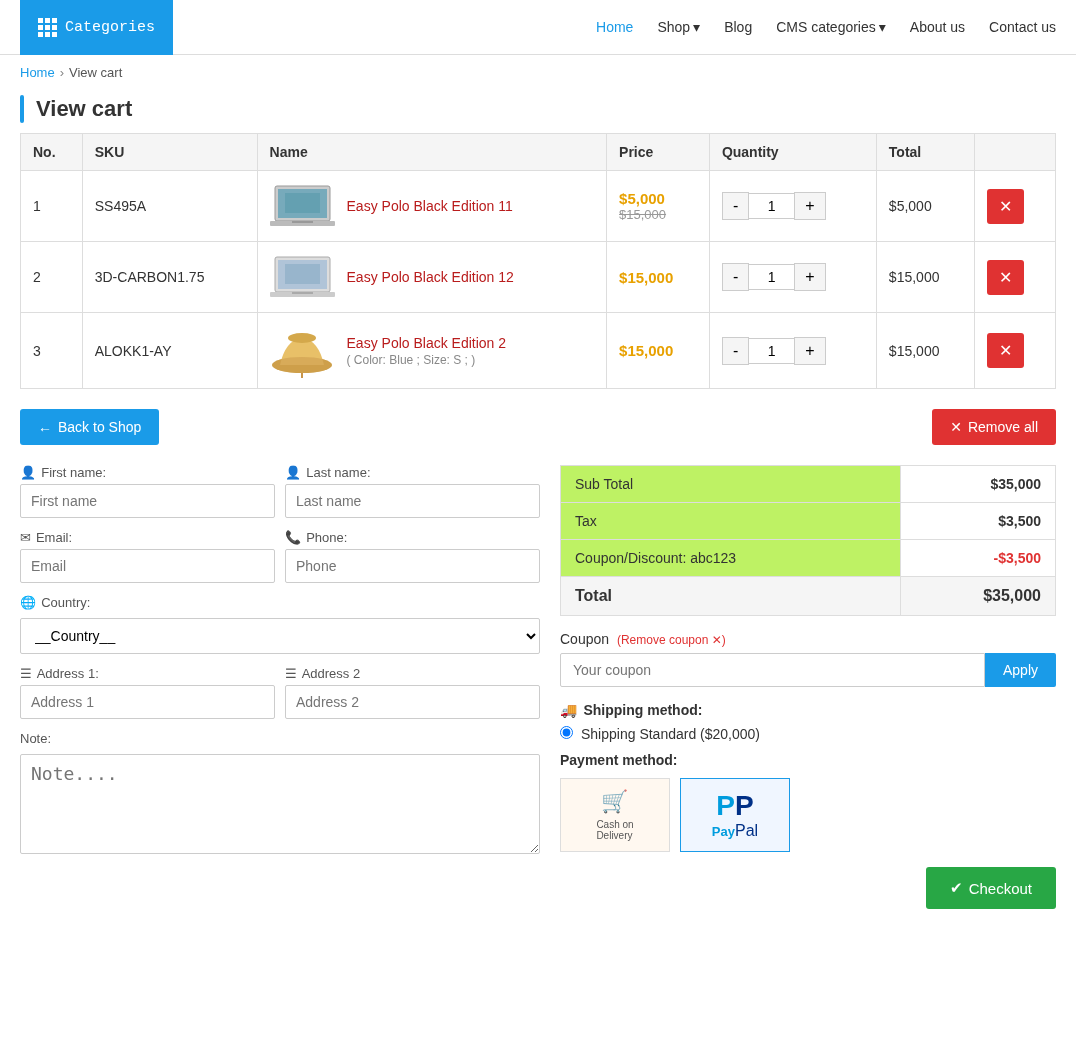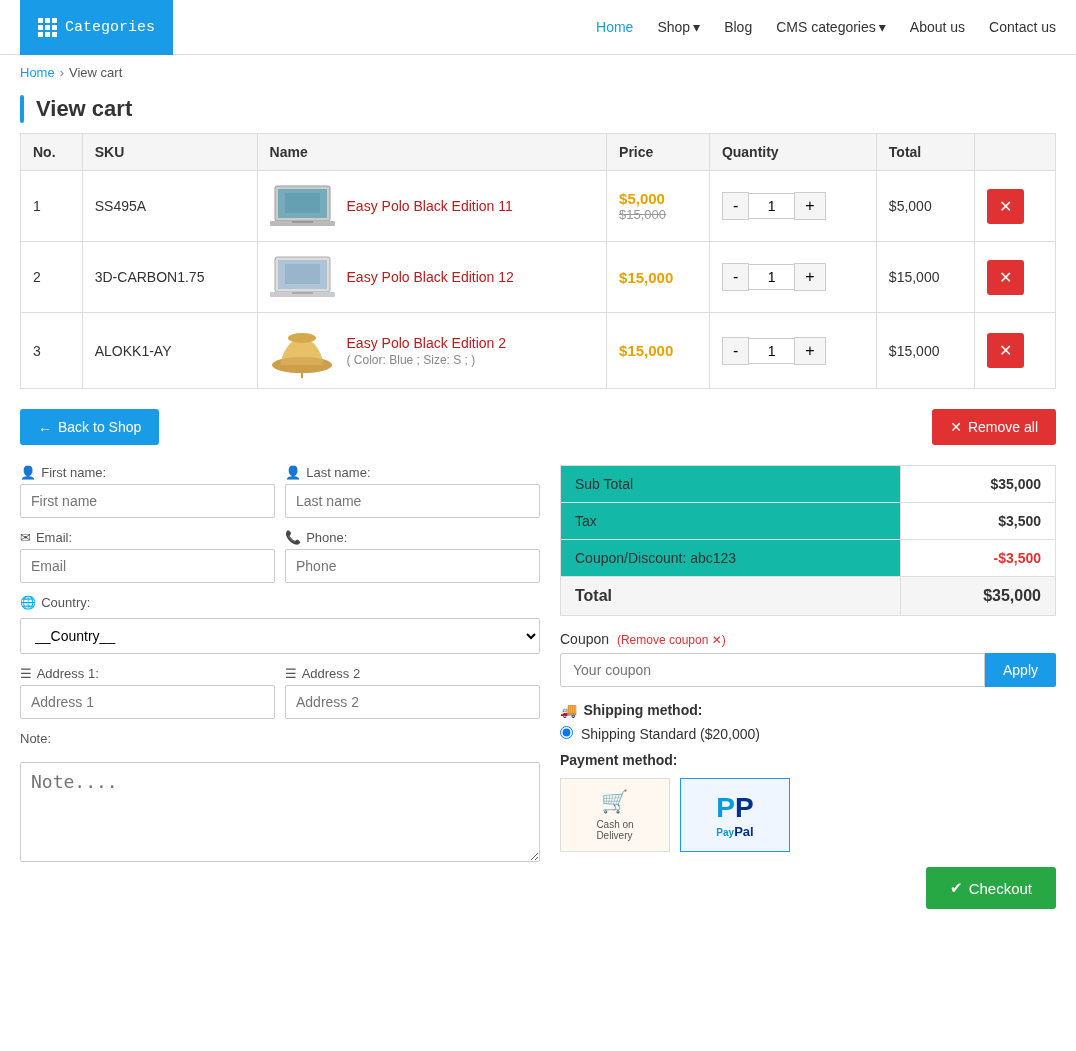--- a/index.html
+++ b/index.html
@@ -55,21 +55,21 @@
     .form-row { display: flex; gap: 10px; margin-bottom: 12px; }
     .form-group { flex: 1; }
     .form-label { font-size: 13px; color: #555; margin-bottom: 4px; display: flex; align-items: center; gap: 5px; }
     .form-input { width: 100%; border: 1px solid #ccc; padding: 8px 10px; font-size: 14px; border-radius: 2px; }
     .form-select { width: 100%; border: 1px solid #ccc; padding: 8px 10px; font-size: 14px; border-radius: 2px; background: #fff; }
     .form-textarea { width: 100%; border: 1px solid #ccc; padding: 8px 10px; font-size: 18px; border-radius: 2px; min-height: 100px; resize: vertical; }
 
     
     .summary-table { width: 100%; border-collapse: collapse; margin-bottom: 15px; }
     .summary-table td { border: 1px solid #ddd; padding: 10px 14px; }
-    .summary-table .label-cell { background: #14b8a6; font-weight: 500; }
+    .summary-table .label-cell { background: #bef264; font-weight: 500; }
     .summary-table .value-cell { text-align: right; font-weight: 600; }
     .summary-table .total-row td { background: #f5f5f5; font-size: 16px; font-weight: bold; }
     .discount-cell { color: #e03232 !important; }
 
     
     .coupon-label { font-size: 14px; margin-bottom: 6px; }
     .coupon-label .remove-coupon { color: #e03232; font-size: 12px; cursor: pointer; margin-left: 4px; }
     .coupon-row { display: flex; margin-bottom: 15px; }
     .coupon-input { flex: 1; border: 1px solid #ccc; padding: 8px 12px; font-size: 14px; border-radius: 2px 0 0 2px; }
     .apply-btn { background: #1a9be8; color: #fff; border: none; padding: 8px 18px; cursor: pointer; font-size: 14px; border-radius: 0 2px 2px 0; }
@@ -332,21 +332,21 @@
         </div>
         <div class="form-group">
           <div class="form-label">
             <span>☰</span>
             <span>Address 2</span>
           </div>
           <input class="form-input" type="text" placeholder="Address 2" style="">
         </div>
       </div>
 
-      <div class="form-row" style="flex-direction:column;gap:12px;">
+      <div class="form-row" style="flex-direction:column;gap:4px;">
         <div class="form-label">
           <span>Note:</span>
         </div>
         <textarea class="form-textarea" placeholder="Note...." style=""></textarea>
       </div>
     </div>
 
     <div class="summary-col">
       <table class="summary-table">
         <tbody>
@@ -392,21 +392,21 @@
       <div>
         <div class="payment-title">Payment method:</div>
         <div class="payment-options">
           <div class="payment-card" style="background:#fff8f0;flex-direction:column;gap:4px;">
             <div style="font-size:22px;">🛒</div>
             <div style="font-size:10px;color:#555;">Cash on<br>Delivery</div>
           </div>
           <div class="payment-card selected" style="background:#f0f6ff;">
             <div style="font-size:13px;font-weight:bold;color:#003087;text-align:center;">
               <span style="color:#009cde;font-size:28px;font-weight:900;">P</span><span style="color:#003087;font-size:28px;font-weight:900;">P</span><br>
-              <span style="color:#009cde;font-size:10px;font-weight:bold;">Pay</span><span style="color:#003087;font-size:13px;font-weight:bold;">Pal</span>
+              <span style="color:#009cde;font-size:13px;font-weight:bold;">Pay</span><span style="color:#003087;font-size:16px;font-weight:normal;">Pal</span>
             </div>
           </div>
         </div>
       </div>
 
       <div class="checkout-row">
         <button class="checkout-btn">
           <span>✔</span>
           <span>Checkout</span>
         </button>

